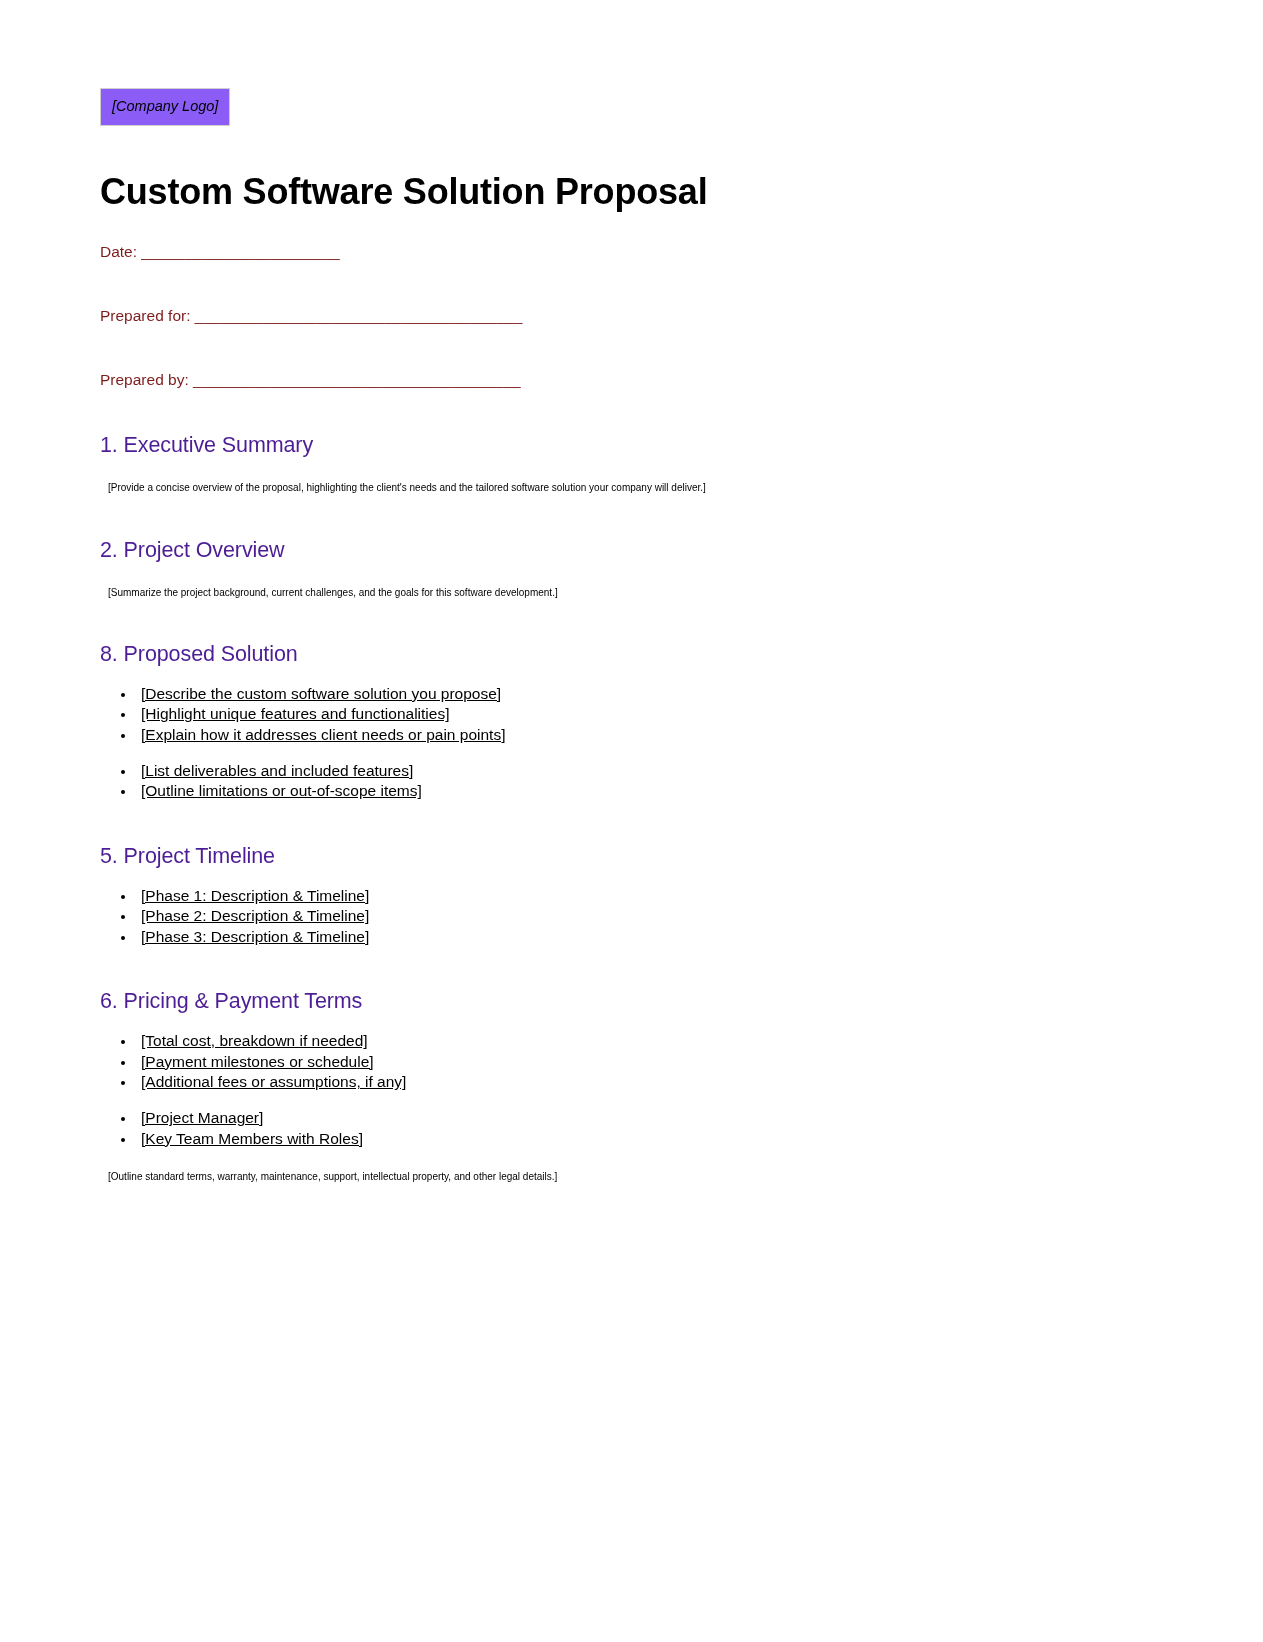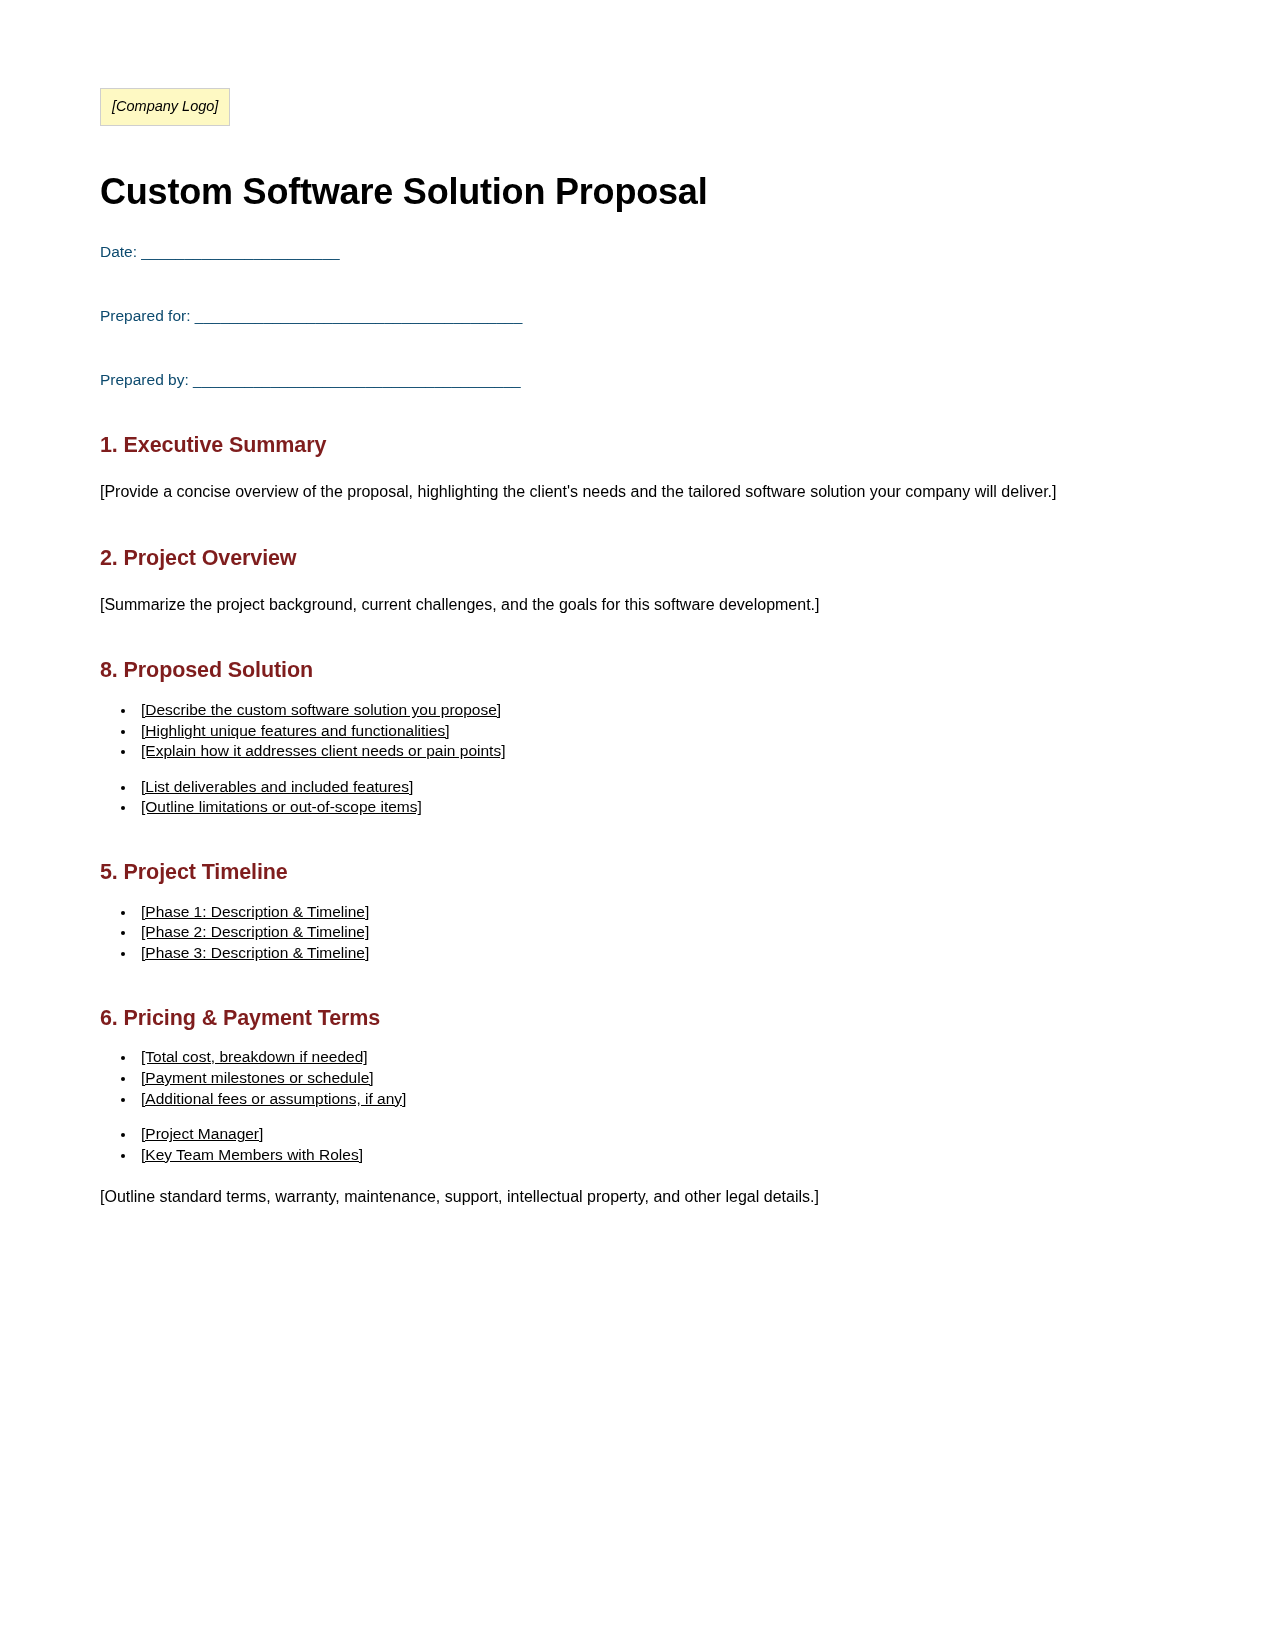--- a/index.html
+++ b/index.html
@@ -23,55 +23,55 @@
     padding: 88px 100px 0 100px;
   }
   .logo-box {
     display: inline-block;
     border: 1px solid #cfcfcf;
     padding: 9px 11px 10px 11px;
     font-style: italic;
     font-size: 14.5px;
     line-height: 1.15;
     color: #000;
-    background: #fef9c3;
+    background: #8b5cf6;
     white-space: nowrap;
   }
   .doc-title {
     font-size: 36px;
     font-weight: bold;
     letter-spacing: -0.2px;
     margin: 45px 0 16px 0;
     line-height: 1.15;
     color: #000;
   }
   .field-line {
     font-size: 15.5px;
     line-height: 1.3;
     margin: 44px 0 0 0;
-    color: #0c4a6e;
+    color: #7f1d1d;
     white-space: nowrap;
   }
   .field-line.first { margin-top: 30px; }
   .field-rule {
     letter-spacing: 0px;
     font-family: "Liberation Sans", sans-serif;
   }
   h2.section-heading {
     font-size: 21.5px;
-    font-weight: bold;
+    font-weight: normal;
     margin: 43px 0 0 0;
     line-height: 1.2;
     letter-spacing: -0.1px;
-    color: #7f1d1d;
+    color: #4c1d95;
   }
   p.section-para {
-    font-size: 16px;
+    font-size: 10px;
     line-height: 1.35;
-    margin: 22px 0 0 0;
+    margin: 22px 0 0 8px;
     color: #000;
   }
   ul.section-list {
     margin: 17px 0 0 0;
     padding-left: 36px;
     list-style-type: disc;
   }
   ul.section-list li {
     font-size: 15.5px;
     line-height: 1.2;

